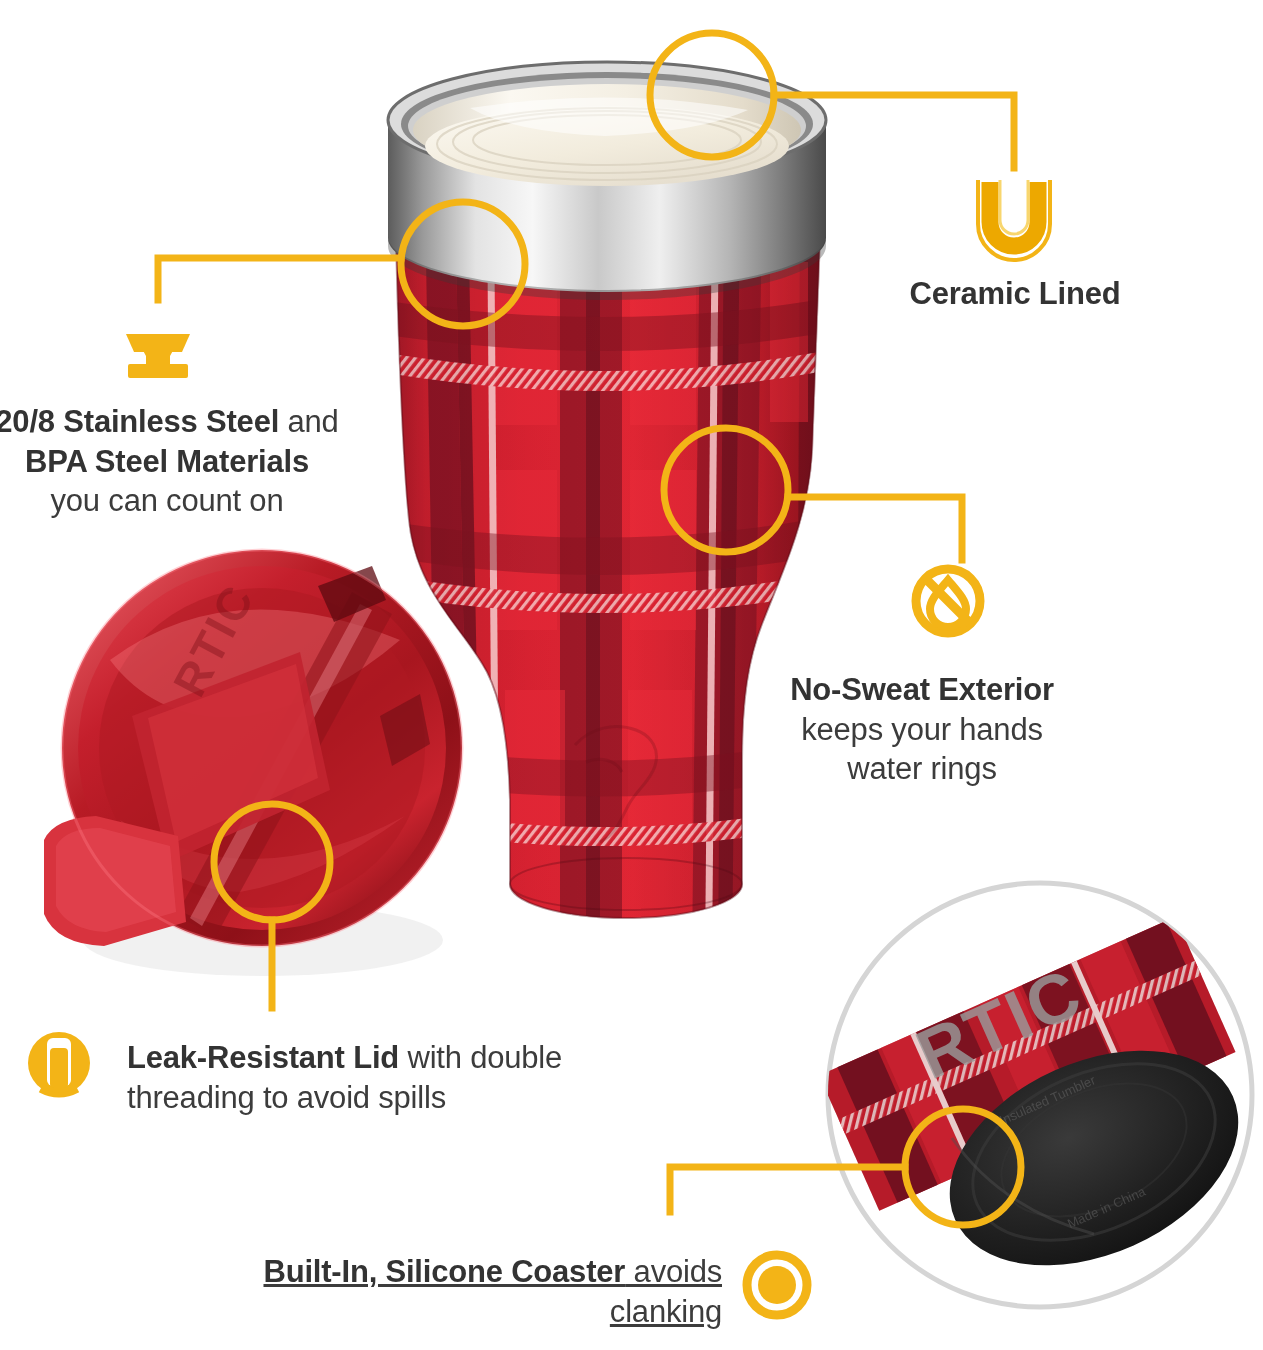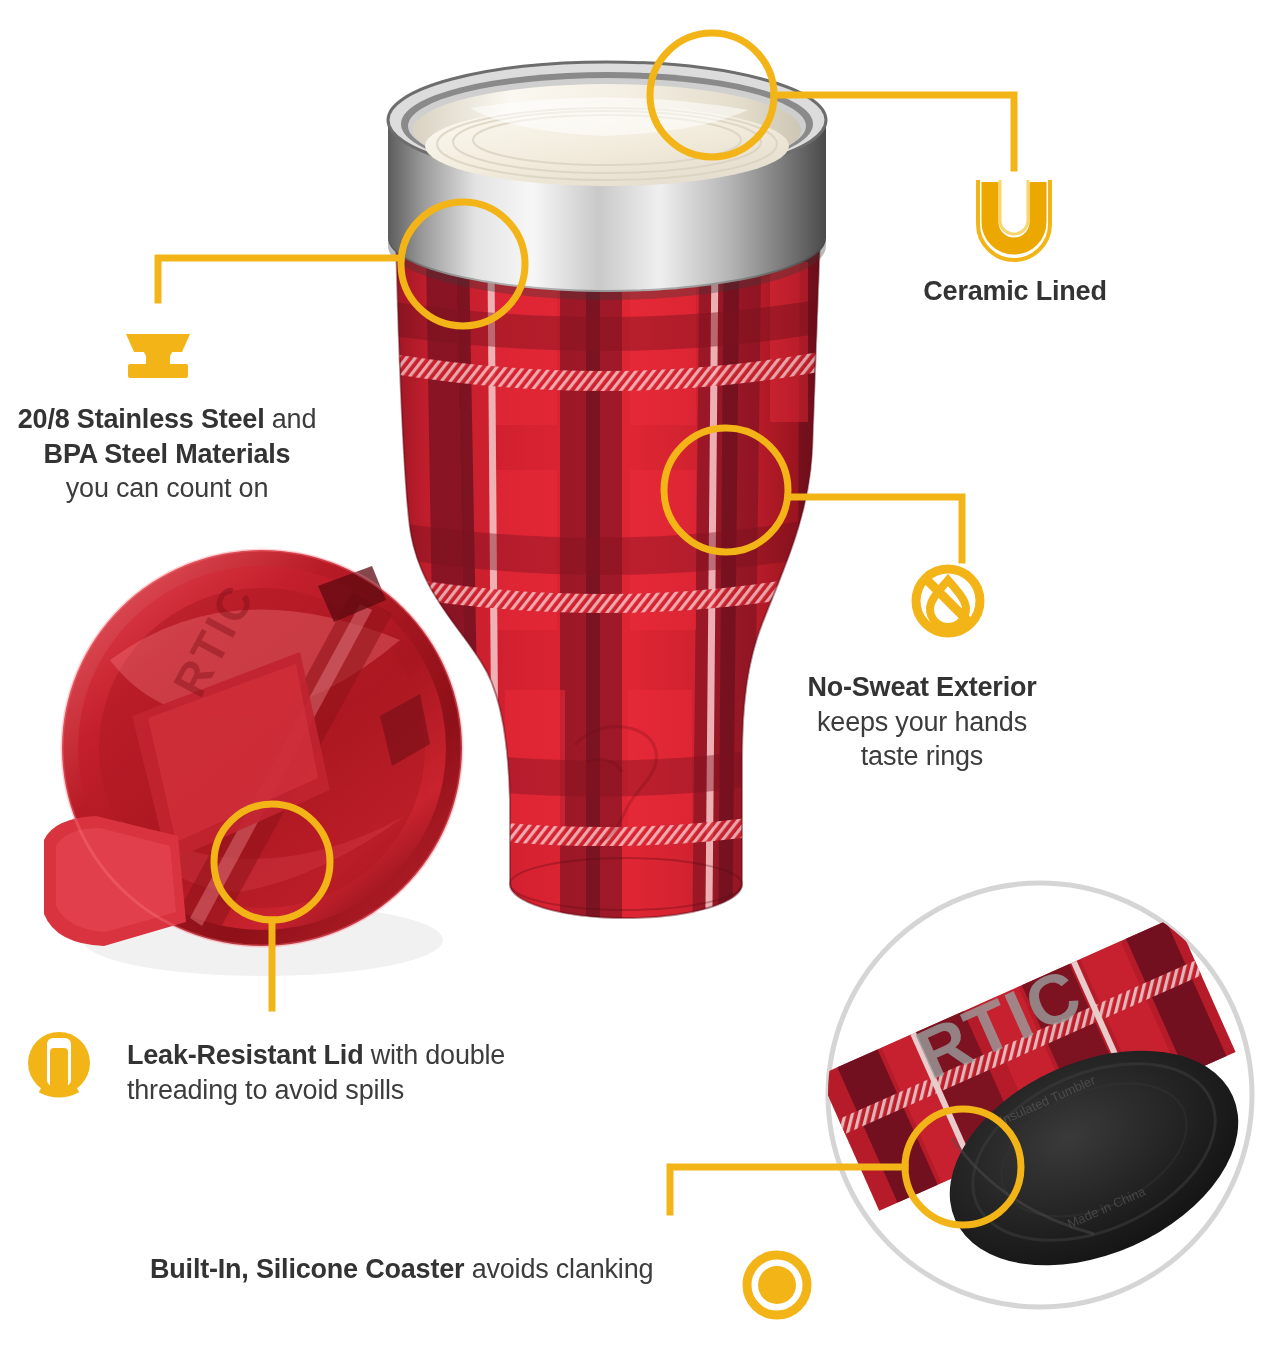--- a/index.html
+++ b/index.html
@@ -16,28 +16,28 @@
     width: 1263px;
     height: 1350px;
     background: #ffffff;
     overflow: hidden;
   }
 
   
   .callout-text {
     position: absolute;
     color: #3c3c3c;
-    font-size: 27px;
+    font-size: 31px;
     line-height: 1.28;
     letter-spacing: -0.2px;
   }
   .callout-text b { font-weight: 700; color: #333333; }
   .ct-center { text-align: center; }
   .ct-left   { text-align: left; }
-  .ct-right  { text-align: left; }
+  .ct-right  { text-align: right; text-decoration: underline; }
 
   
   .layer {
     position: absolute;
     top: 0; left: 0;
     width: 1263px;
     height: 1350px;
     pointer-events: none;
   }
   .layer.art { pointer-events: auto; }
@@ -351,21 +351,21 @@
     <div>
       <b>20/8 Stainless Steel</b><span> and</span>
     </div>
     <div><b>BPA Steel Materials</b></div>
     <div>you can count on</div>
   </div>
 
   <div class="callout-text ct-center" style="left:772px; top:670px; width:300px;">
     <div><b>No-Sweat Exterior</b></div>
     <div>keeps your hands</div>
-    <div>taste rings</div>
+    <div>water rings</div>
   </div>
 
   <div class="callout-text ct-left" style="left:127px; top:1038px; width:470px;">
     <div>
       <b>Leak-Resistant Lid</b><span> with double</span>
     </div>
     <div>threading to avoid spills</div>
   </div>
 
   <div class="callout-text ct-right" style="left:150px; top:1252px; width:572px;">

